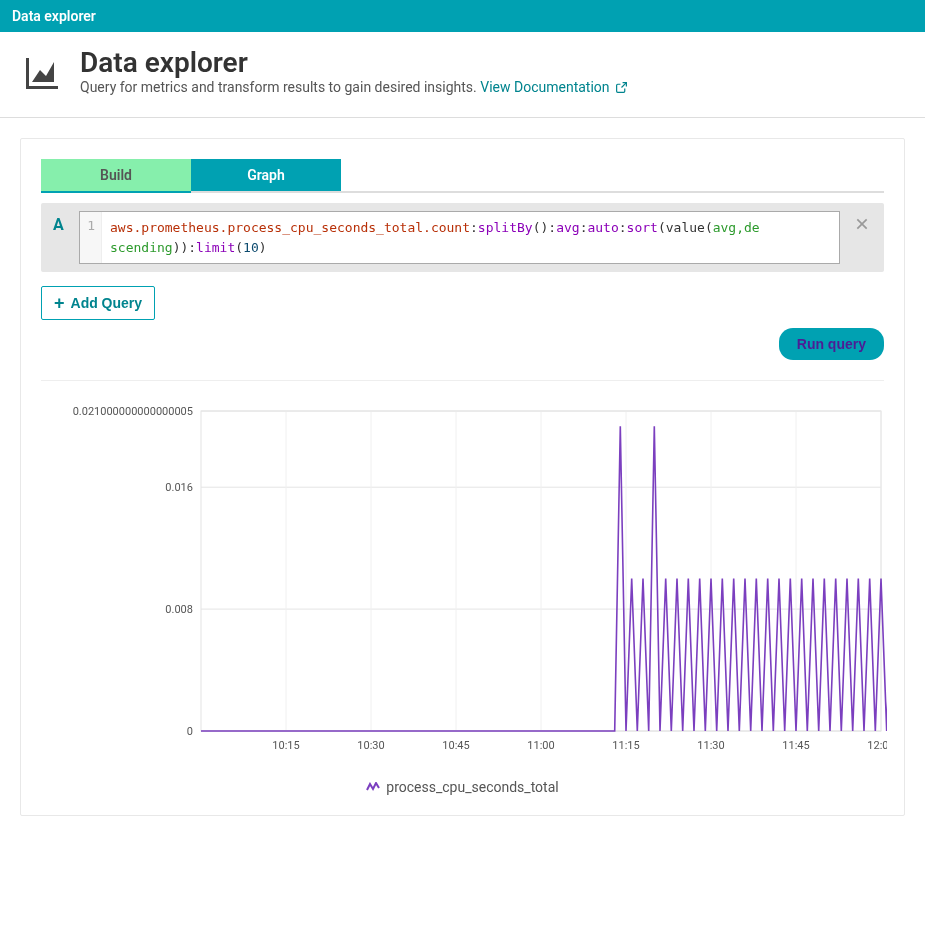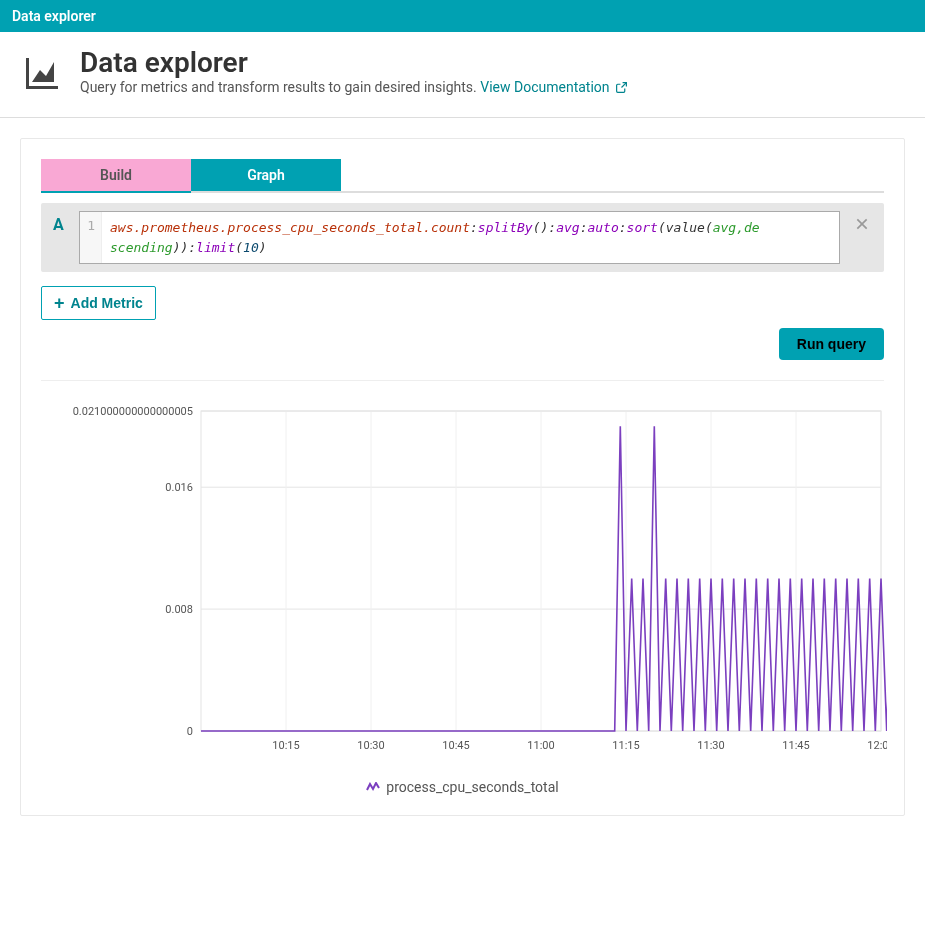--- a/index.html
+++ b/index.html
@@ -10,37 +10,37 @@
   .page-icon { width: 44px; height: 44px; margin-top: 6px; display:flex; align-items:center; justify-content:center;}
   .page-title { font-size: 28px; font-weight: 600; color: #333; }
   .page-sub { font-size: 14px; color: #555; margin-top: 0; }
   .page-sub a { color: #00848e; text-decoration: none; }
   .ext-icon { display:inline-block; margin-left:2px; vertical-align: -2px; }
   .content { padding: 20px; }
   .panel { background: #fff; border: 1px solid #e8e8e8; border-radius: 2px; padding: 20px; }
   .tabs { display:flex; border-bottom: 2px solid #ddd; margin-bottom: 10px;}
   .tab { width: 150px; text-align:center; padding: 8px 0; font-size: 14px; font-weight: 600; color:#555; cursor:pointer;}
   .tab.active { background:#00a1b2; color:#fff;}
-  .tab.inactive { background:#f9a8d4; border-bottom: 2px solid #00a1b2; margin-bottom:-2px;text-align:center;}
+  .tab.inactive { background:#86efac; border-bottom: 2px solid #00a1b2; margin-bottom:-2px;text-align:center;}
   .query-row { background:#e6e6e6; border-radius:2px; display:flex; align-items:flex-start; padding:8px 12px; gap:12px; position:relative;}
   .query-letter { color:#00848e; font-weight:700; font-size:16px; padding-top:4px; width:14px;}
   .code-box { background:#fff; border:1px solid #aaa; flex:1; display:flex; font-family: "Menlo","Consolas",monospace; font-size:13px; }
   .gutter { background:#f7f7f7; color:#aaa; text-align:right; padding:6px 6px; min-width:22px; border-right:1px solid #eee; user-select:none;}
-  .code-content { padding:6px 8px; line-height:1.5; word-break:break-all; white-space:normal;font-style:italic; }
+  .code-content { padding:6px 8px; line-height:1.5; word-break:break-all; white-space:normal; }
   .tok-metric { color:#b83008; }
   .tok-fn { color:#8b00b8; }
   .tok-kw { color:#2c9a2c; }
   .tok-colon { color:#333; }
   .tok-paren { color:#333; }
   .tok-num { color:#0c4a6e; }
   .close-row { color:#888; font-size:20px; padding:4px 2px; cursor:pointer; line-height:1;}
   .add-btn { margin-top:14px; display:inline-flex; gap:6px; align-items:center; border:1px solid #00a1b2; color:#00848e; background:#fff; padding:7px 12px; font-size:14px; font-weight:600; cursor:pointer; border-radius:2px;}
   .add-btn .plus { color:#00848e; font-size:18px; line-height:1; font-weight:700;}
   .run-row { display:flex; justify-content:flex-end; margin-top:8px;}
-  .run-btn { background:#00a1b2; color:#000000; border:none; padding:8px 18px; font-size:14px; font-weight:600; border-radius:4px; cursor:pointer;}
+  .run-btn { background:#00a1b2; color:#4c1d95; border:none; padding:8px 18px; font-size:14px; font-weight:600; border-radius:14px; cursor:pointer;}
   .divider { border-top:1px solid #eee; margin:20px 0;}
   .graph-title { font-size:14px; font-weight:700; color:#333; margin-bottom:20px;}
   .chart-wrap { position:relative; }
   svg text.tick { font-size:11px; fill:#555; }
   .legend { display:flex; justify-content:center; align-items:center; gap:6px; margin-top:14px; font-size:14px; color:#555;}
   .legend-icon { color:#7b3fbf; font-weight:700;}
 </style>
 </head>
 <body>
 
@@ -91,21 +91,21 @@
         </div>
         <div class="close-row">
           <svg width="16" height="16" viewBox="0 0 24 24" stroke="#999" stroke-width="2.5" fill="none">
               <path d="M5 5l14 14M19 5L5 19"></path>
             </svg>
         </div>
       </div>
 
       <button class="add-btn">
         <span class="plus">+</span>
-        <span>Add Metric</span>
+        <span>Add Query</span>
       </button>
 
       <div class="run-row">
         <button class="run-btn"><span>Run query</span></button>
       </div>
 
       <div class="divider"></div>
 
 
       <div class="chart-wrap">

